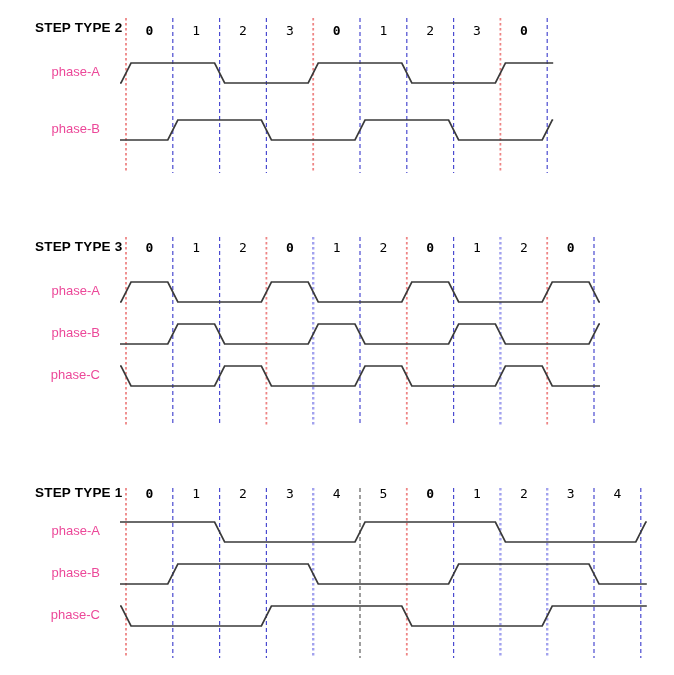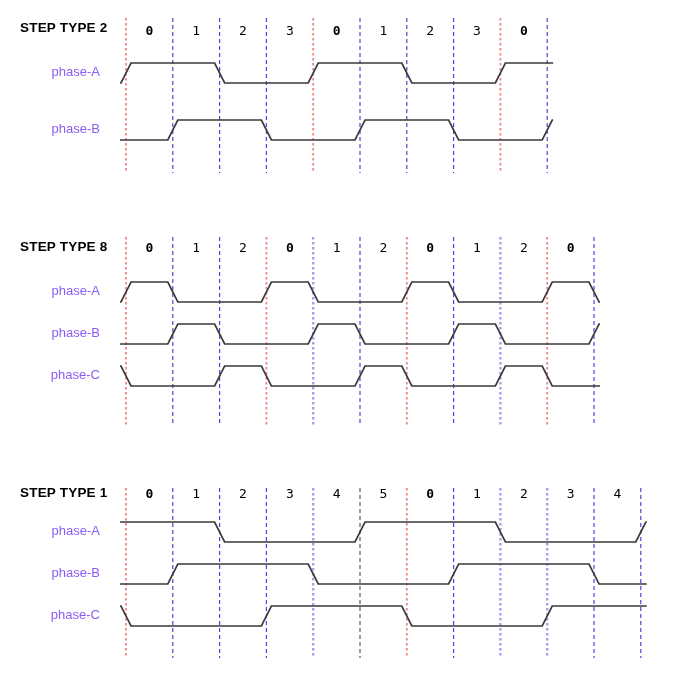--- a/index.html
+++ b/index.html
@@ -1,24 +1,24 @@
 <!DOCTYPE html>
 <html><head>
 <meta charset="utf-8">
 <style>
   html,body{margin:0;padding:0;background:#ffffff;}
   .page{position:relative;width:674px;height:675px;background:#ffffff;overflow:hidden;
         font-family:"Liberation Sans",sans-serif;}
   .page svg{position:absolute;left:0;top:0;}
-  .sec-title{position:absolute;left:20px;height:14px;line-height:14px;
+  .sec-title{position:absolute;left:35px;height:14px;line-height:14px;
              font-family:"Liberation Sans",sans-serif;font-size:13.5px;font-weight:bold;
              color:#000;letter-spacing:.2px;white-space:nowrap;}
   .ph-label{position:absolute;left:0;width:100px;height:14px;line-height:14px;
             text-align:right;font-family:"Liberation Sans",sans-serif;font-size:13px;
-            color:#8b5cf6;white-space:nowrap;}
+            color:#ec4899;white-space:nowrap;}
   .step-label{font-family:"DejaVu Sans Mono","Liberation Mono",monospace;font-size:13px;fill:#000;}
   .step-label.bold{font-weight:bold;}
 </style>
 </head>
 <body>
 
 <div class="page">
   <svg id="wave-svg" width="674" height="675" viewBox="0 0 674 675">
       <line x1="126" x2="126" y1="18" y2="173" stroke="#ee8585" stroke-width="1.8" stroke-dasharray="2.5,2.5"></line>
       <line x1="172.8" x2="172.8" y1="18" y2="173" stroke="#4a4ad0" stroke-width="1.2" stroke-dasharray="4,3"></line>
@@ -87,21 +87,21 @@
       <text x="477" y="497.5" text-anchor="middle" class="step-label">1</text>
       <text x="523.8" y="497.5" text-anchor="middle" class="step-label">2</text>
       <text x="570.6" y="497.5" text-anchor="middle" class="step-label">3</text>
       <text x="617.4" y="497.5" text-anchor="middle" class="step-label">4</text>
       <path d="M120 522 L214.6 522 L224.6 542 L355 542 L365 522 L495.4 522 L505.4 542 L635.8 542 L645.8 522 L646.8 522" fill="none" stroke="#3a3a3a" stroke-width="1.7"></path>
       <path d="M120 584 L167.8 584 L177.8 564 L308.2 564 L318.2 584 L448.6 584 L458.6 564 L589 564 L599 584 L646.8 584" fill="none" stroke="#3a3a3a" stroke-width="1.7"></path>
       <path d="M120 606 L121 606 L131 626 L261.4 626 L271.4 606 L401.8 606 L411.8 626 L542.2 626 L552.2 606 L646.8 606" fill="none" stroke="#3a3a3a" stroke-width="1.7"></path>
     </svg>
 
   <div class="sec-title" style="top:21px">STEP TYPE 2</div>
-  <div class="sec-title" style="top:240px">STEP TYPE 8</div>
+  <div class="sec-title" style="top:240px">STEP TYPE 3</div>
   <div class="sec-title" style="top:486px">STEP TYPE 1</div>
 
   <div class="ph-label" style="top:65px">phase-A</div>
   <div class="ph-label" style="top:122px">phase-B</div>
 
   <div class="ph-label" style="top:284px">phase-A</div>
   <div class="ph-label" style="top:326px">phase-B</div>
   <div class="ph-label" style="top:368px">phase-C</div>
 
   <div class="ph-label" style="top:524px">phase-A</div>

